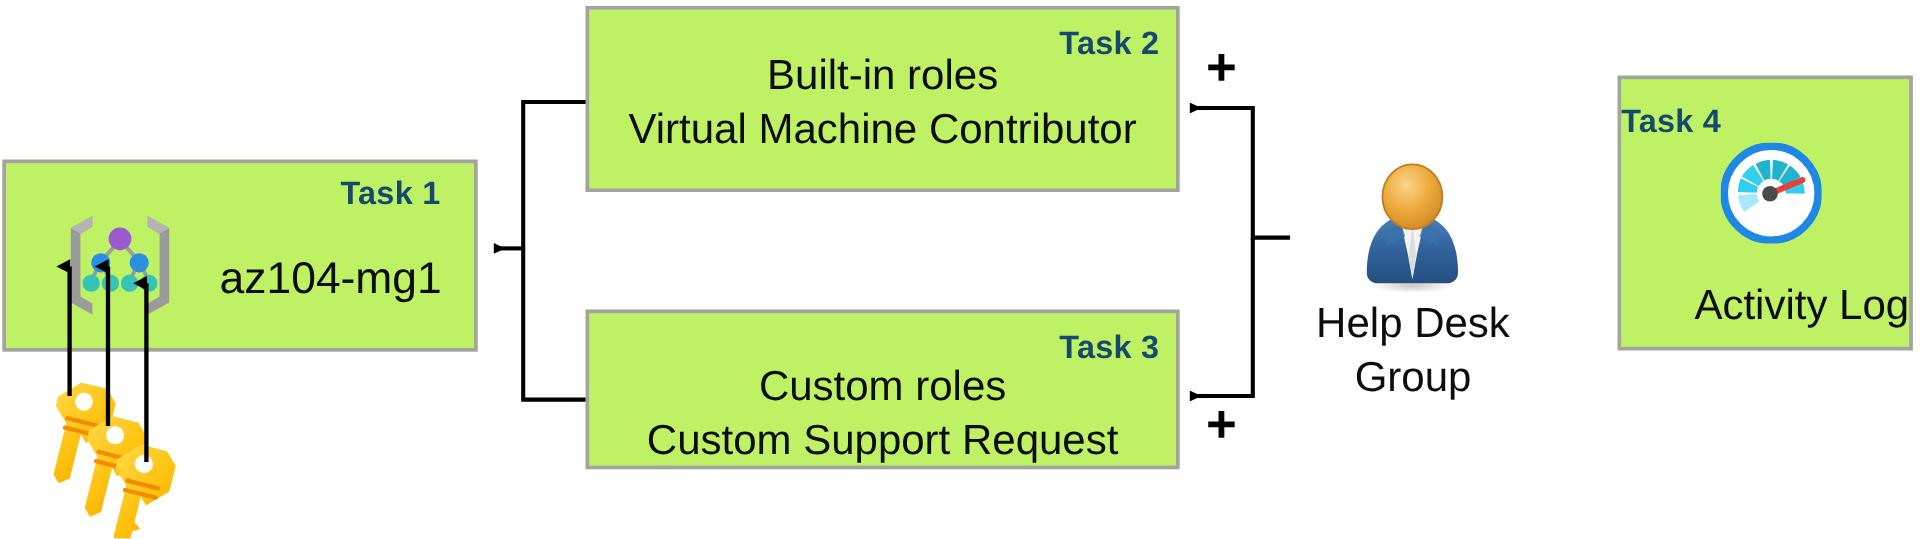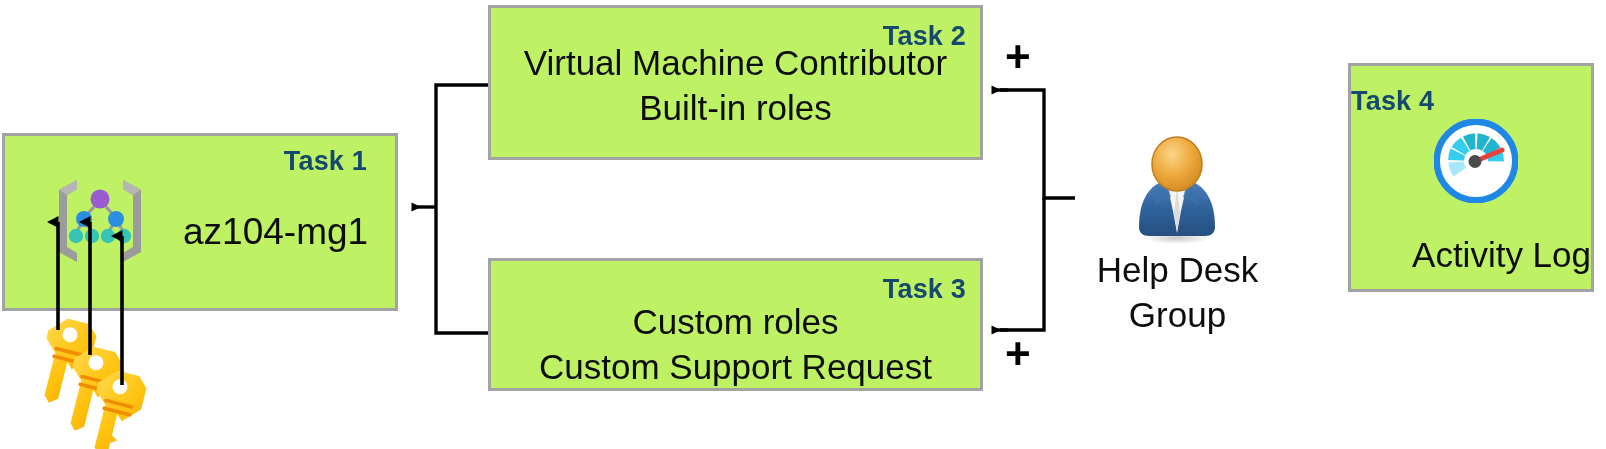--- a/index.html
+++ b/index.html
@@ -37,21 +37,21 @@
   .box-text {
     position: absolute;
     color: #0d0d0d;
     font-size: 35px;
     line-height: 45px;
     white-space: nowrap;
     text-align: center;
   }
 
   
-  #box-task1 { left: 2px;    top: 133px; width: 396px; height: 178px; }
+  #box-task1 { left: 2px;    top: 133px; width: 396px; height: 160px; }
   #box-task2 { left: 488px;  top: 5px;   width: 495px; height: 155px; }
   #box-task3 { left: 488px;  top: 258px; width: 495px; height: 133px; }
   #box-task4 { left: 1348px; top: 63px;  width: 246px; height: 229px; }
 
   #task1-label { right: 28px; top: 10px; }
   #task2-label { right: 14px; top: 13px; }
   #task3-label { right: 14px; top: 13px; }
   #task4-label { left: 0; right: 0; top: 20px; text-align: left; }
 
   #task1-name  { left: 178px; top: 50px; font-size: 37px; margin-top: 23px; }
@@ -158,22 +158,22 @@
       <circle cx="57" cy="62" r="7.2" fill="#35c4b5"></circle>
       <circle cx="73" cy="62" r="7.2" fill="#35c4b5"></circle>
     </svg>
 
     <div class="box-text" id="task1-name">az104-mg1</div>
   </div>
 
   <div class="task-box" id="box-task2">
     <div class="task-label" id="task2-label">Task 2</div>
     <div class="box-text" id="task2-lines">
+      <div>Built-in roles</div>
       <div>Virtual Machine Contributor</div>
-      <div>Built-in roles</div>
     </div>
   </div>
 
   <div class="task-box" id="box-task3">
     <div class="task-label" id="task3-label">Task 3</div>
     <div class="box-text" id="task3-lines">
       <div>Custom roles</div>
       <div>Custom Support Request</div>
     </div>
   </div>

